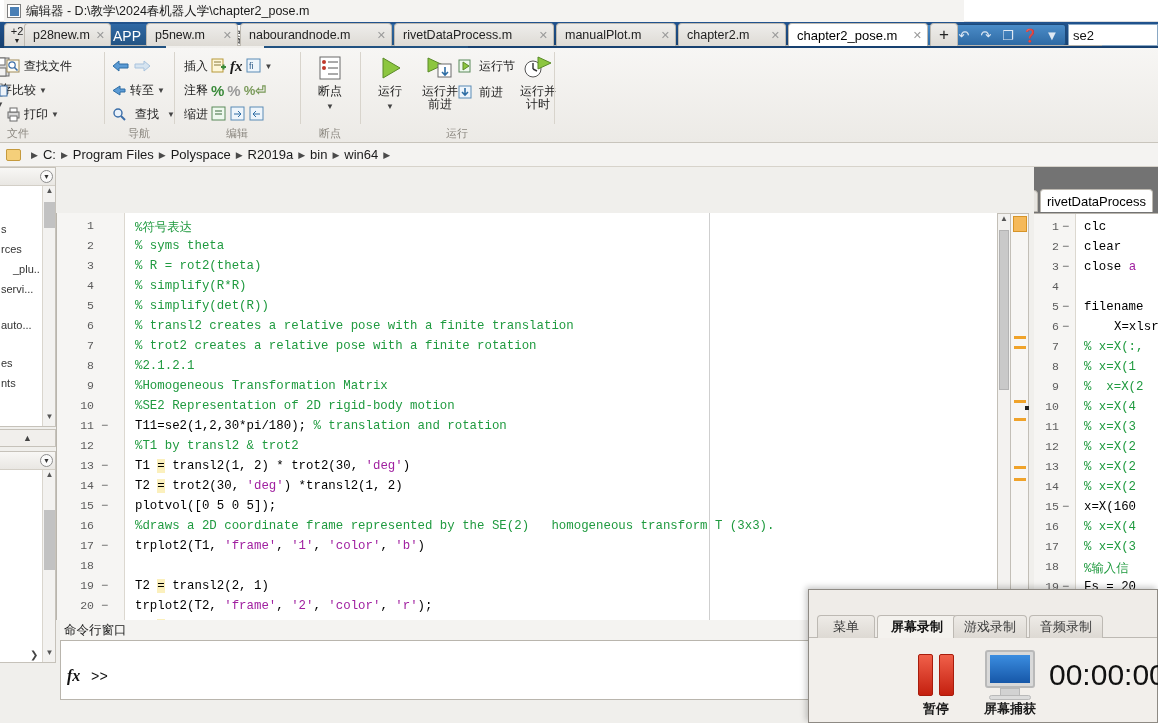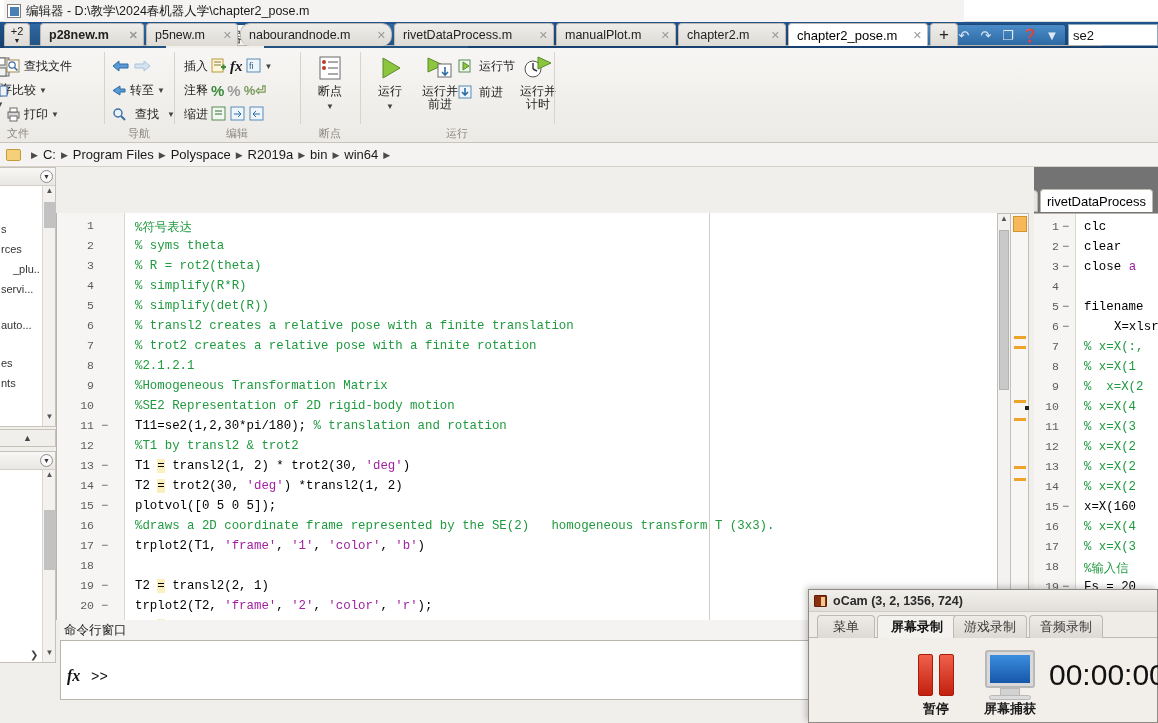--- a/index.html
+++ b/index.html
@@ -613,23 +613,23 @@
 <div id="editor-title">
   <span class="docicon"></span>
   <span>编辑器 - D:\教学\2024春机器人学\chapter2_pose.m</span>
 </div>
 
 <div id="tabrow">
   <div id="tab-overflow">
     <span>+2</span>
     <span class="c">▼</span>
   </div>
-<div class="dtab" style="left: 36px; width: 104px; font-weight: bold;"><span>p28new.m</span><span class="x">✕</span></div>
+<div class="dtab" style="left: 20px; width: 87px;"><span>p28new.m</span><span class="x">✕</span></div>
     <div class="dtab" style="left: 142px; width: 92px;"><span>p5new.m</span><span class="x">✕</span></div>
-    <div class="dtab" style="left: 236px; width: 152px; border-radius: 10px;"><span>nabourandnode.m</span><span class="x">✕</span></div>
+    <div class="dtab" style="left: 236px; width: 152px;"><span>nabourandnode.m</span><span class="x">✕</span></div>
     <div class="dtab" style="left: 390px; width: 160px;"><span>rivetDataProcess.m</span><span class="x">✕</span></div>
     <div class="dtab" style="left: 552px; width: 120px;"><span>manualPlot.m</span><span class="x">✕</span></div>
     <div class="dtab" style="left: 674px; width: 108px;"><span>chapter2.m</span><span class="x">✕</span></div>
     <div class="dtab active" style="left: 784px; width: 140px;"><span>chapter2_pose.m</span><span class="x">✕</span></div>
     <div id="tab-new" style="left: 926px;">+</div>
   </div>
 
 <div id="code-pane">
   <div id="gutter">
       <div class="lnum" style="top: 6px;">1</div>
@@ -763,24 +763,20 @@
 
 <div id="cmdwin">
   <div id="cmd-title">命令行窗口</div>
   <div id="cmd-body">
     <span id="fx">fx</span>
     <span id="cmd-prompt" style="left:30px;">&gt;&gt;</span>
   </div>
 </div>
 
 <div id="ocam">
-  <div id="ocam-title">
-    <span id="ocam-logo"></span>
-    <span>oCam (3, 2, 1356, 724)</span>
-  </div>
   <div id="ocam-tabs">
       <div class="otab" style="left: 8px; width: 58px;"><span>菜单</span></div>
       <div class="otab active" style="left: 68px; width: 80px;"><span>屏幕录制</span></div>
       <div class="otab" style="left: 144px; width: 74px;"><span>游戏录制</span></div>
       <div class="otab" style="left: 220px; width: 74px;"><span>音频录制</span></div>
     </div>
   <div id="ocam-body">
 
 
     <div id="btn-pause">

